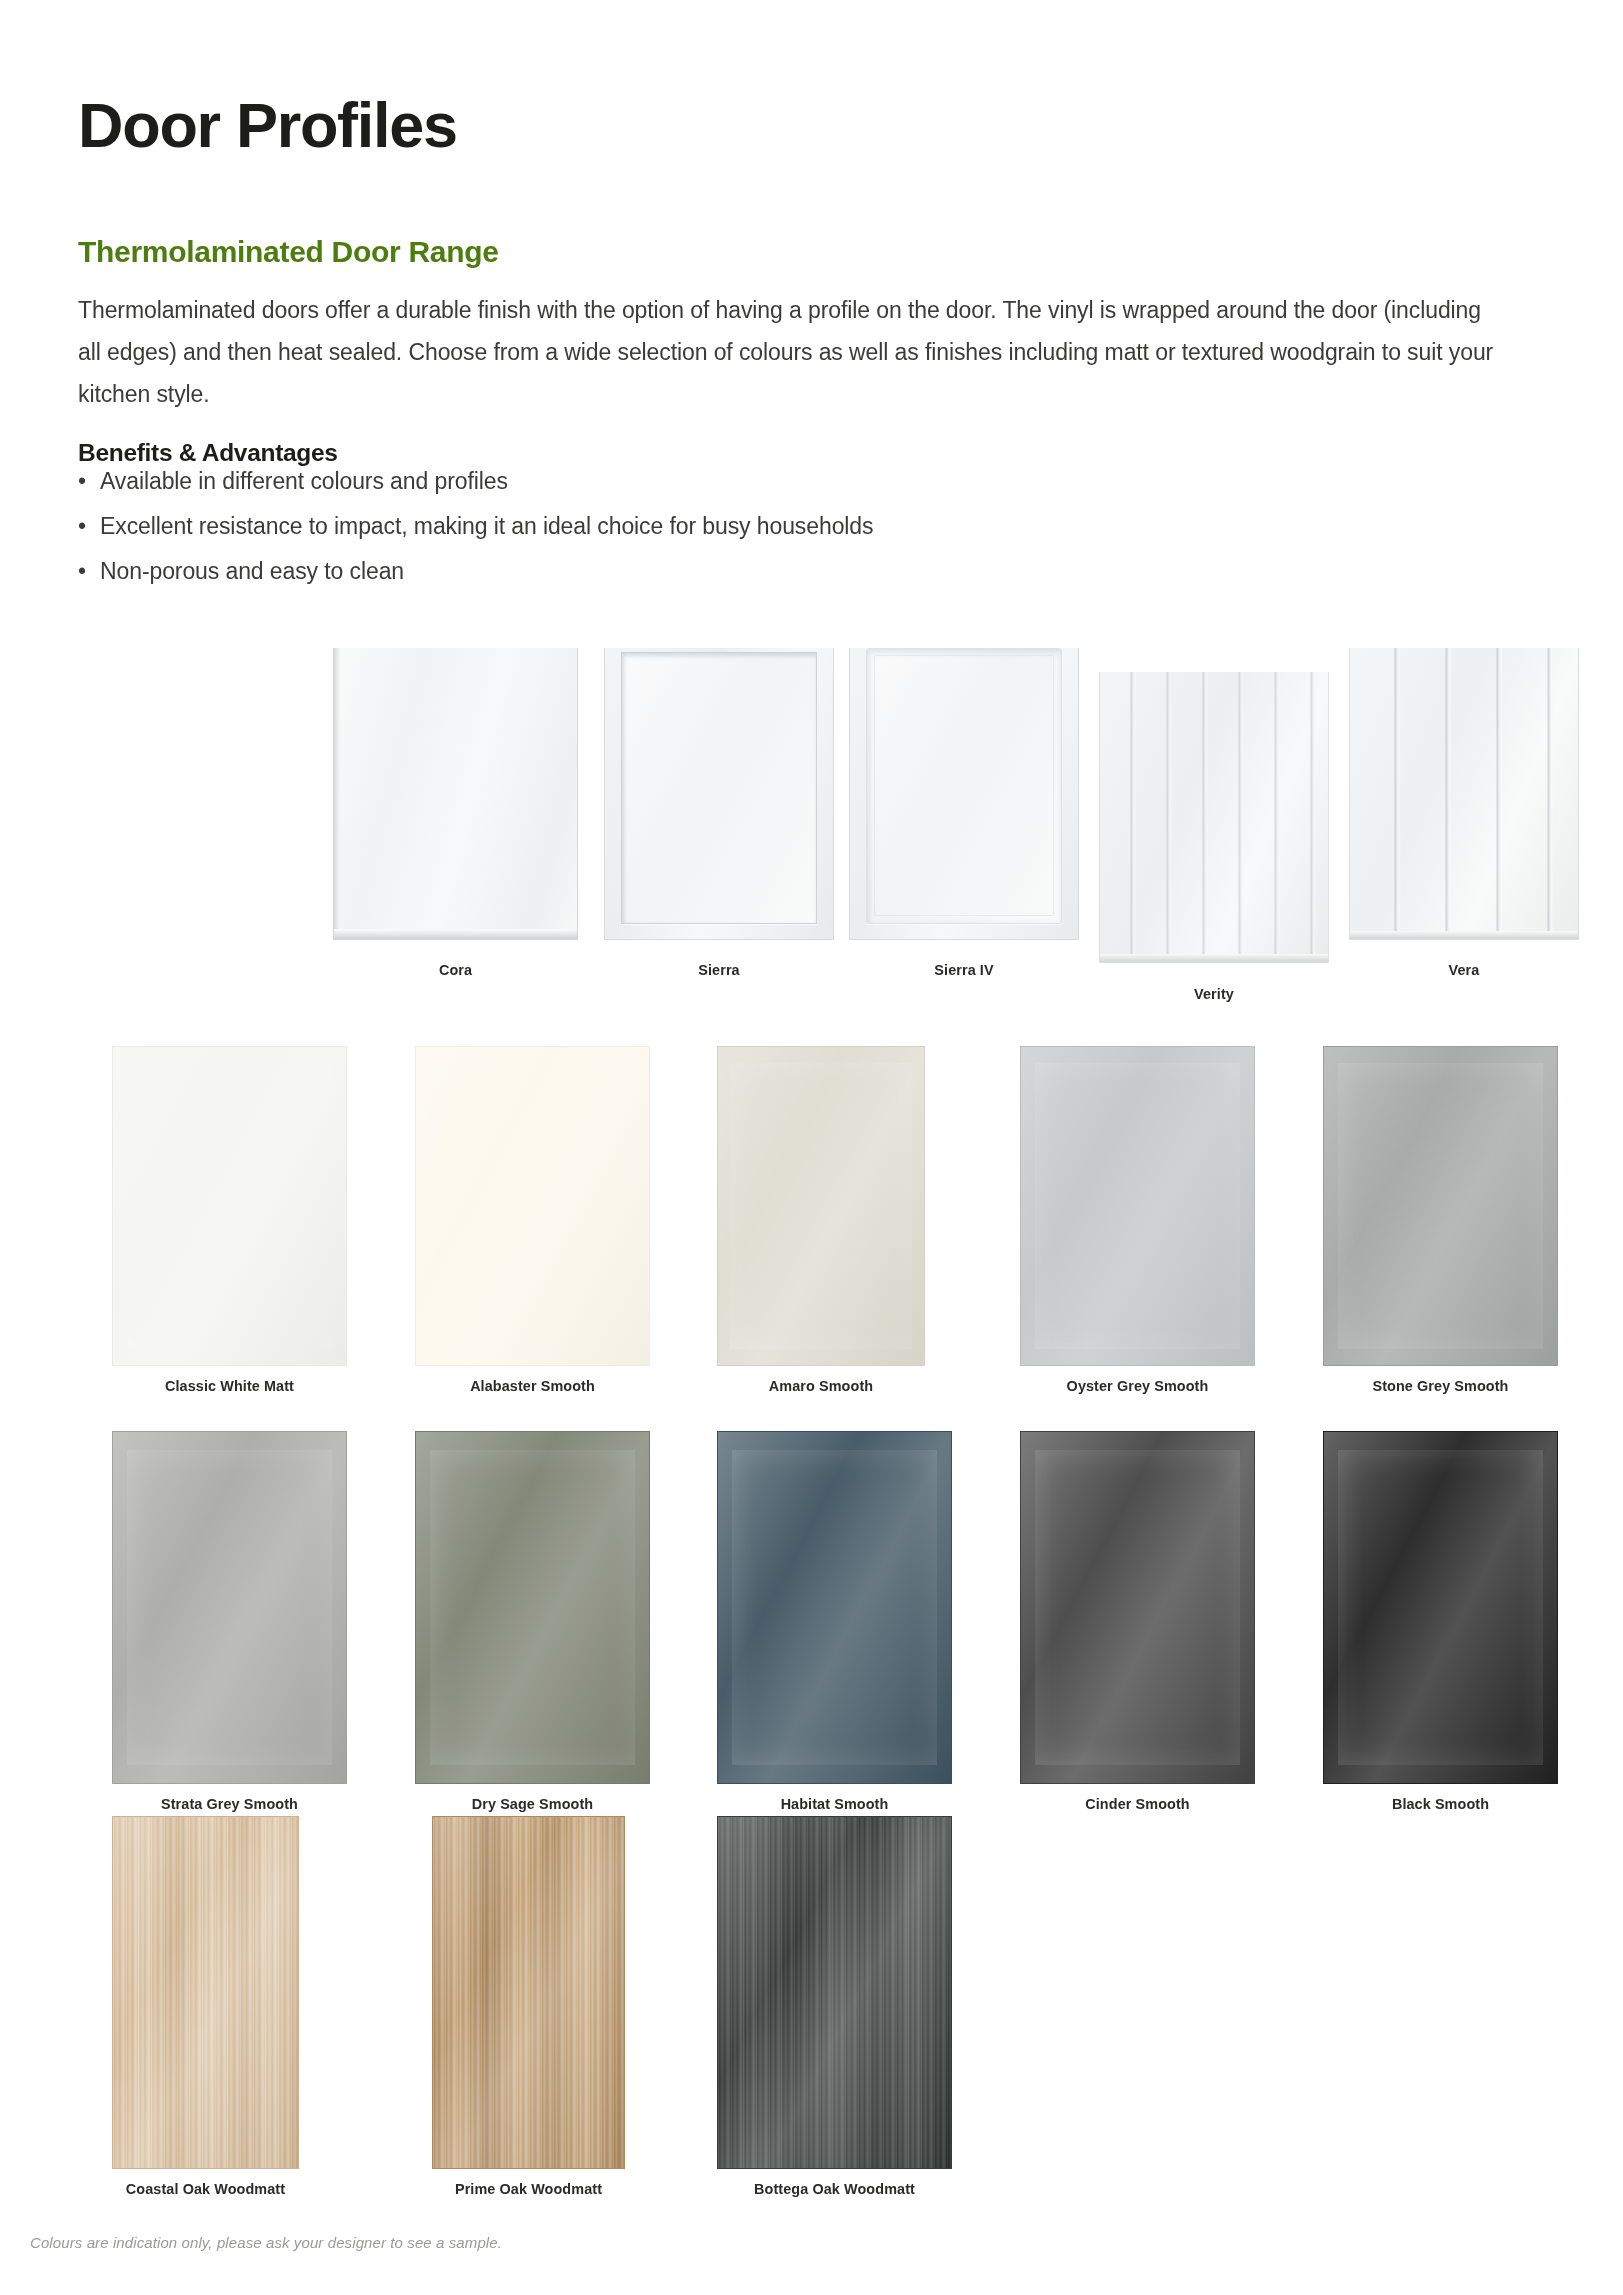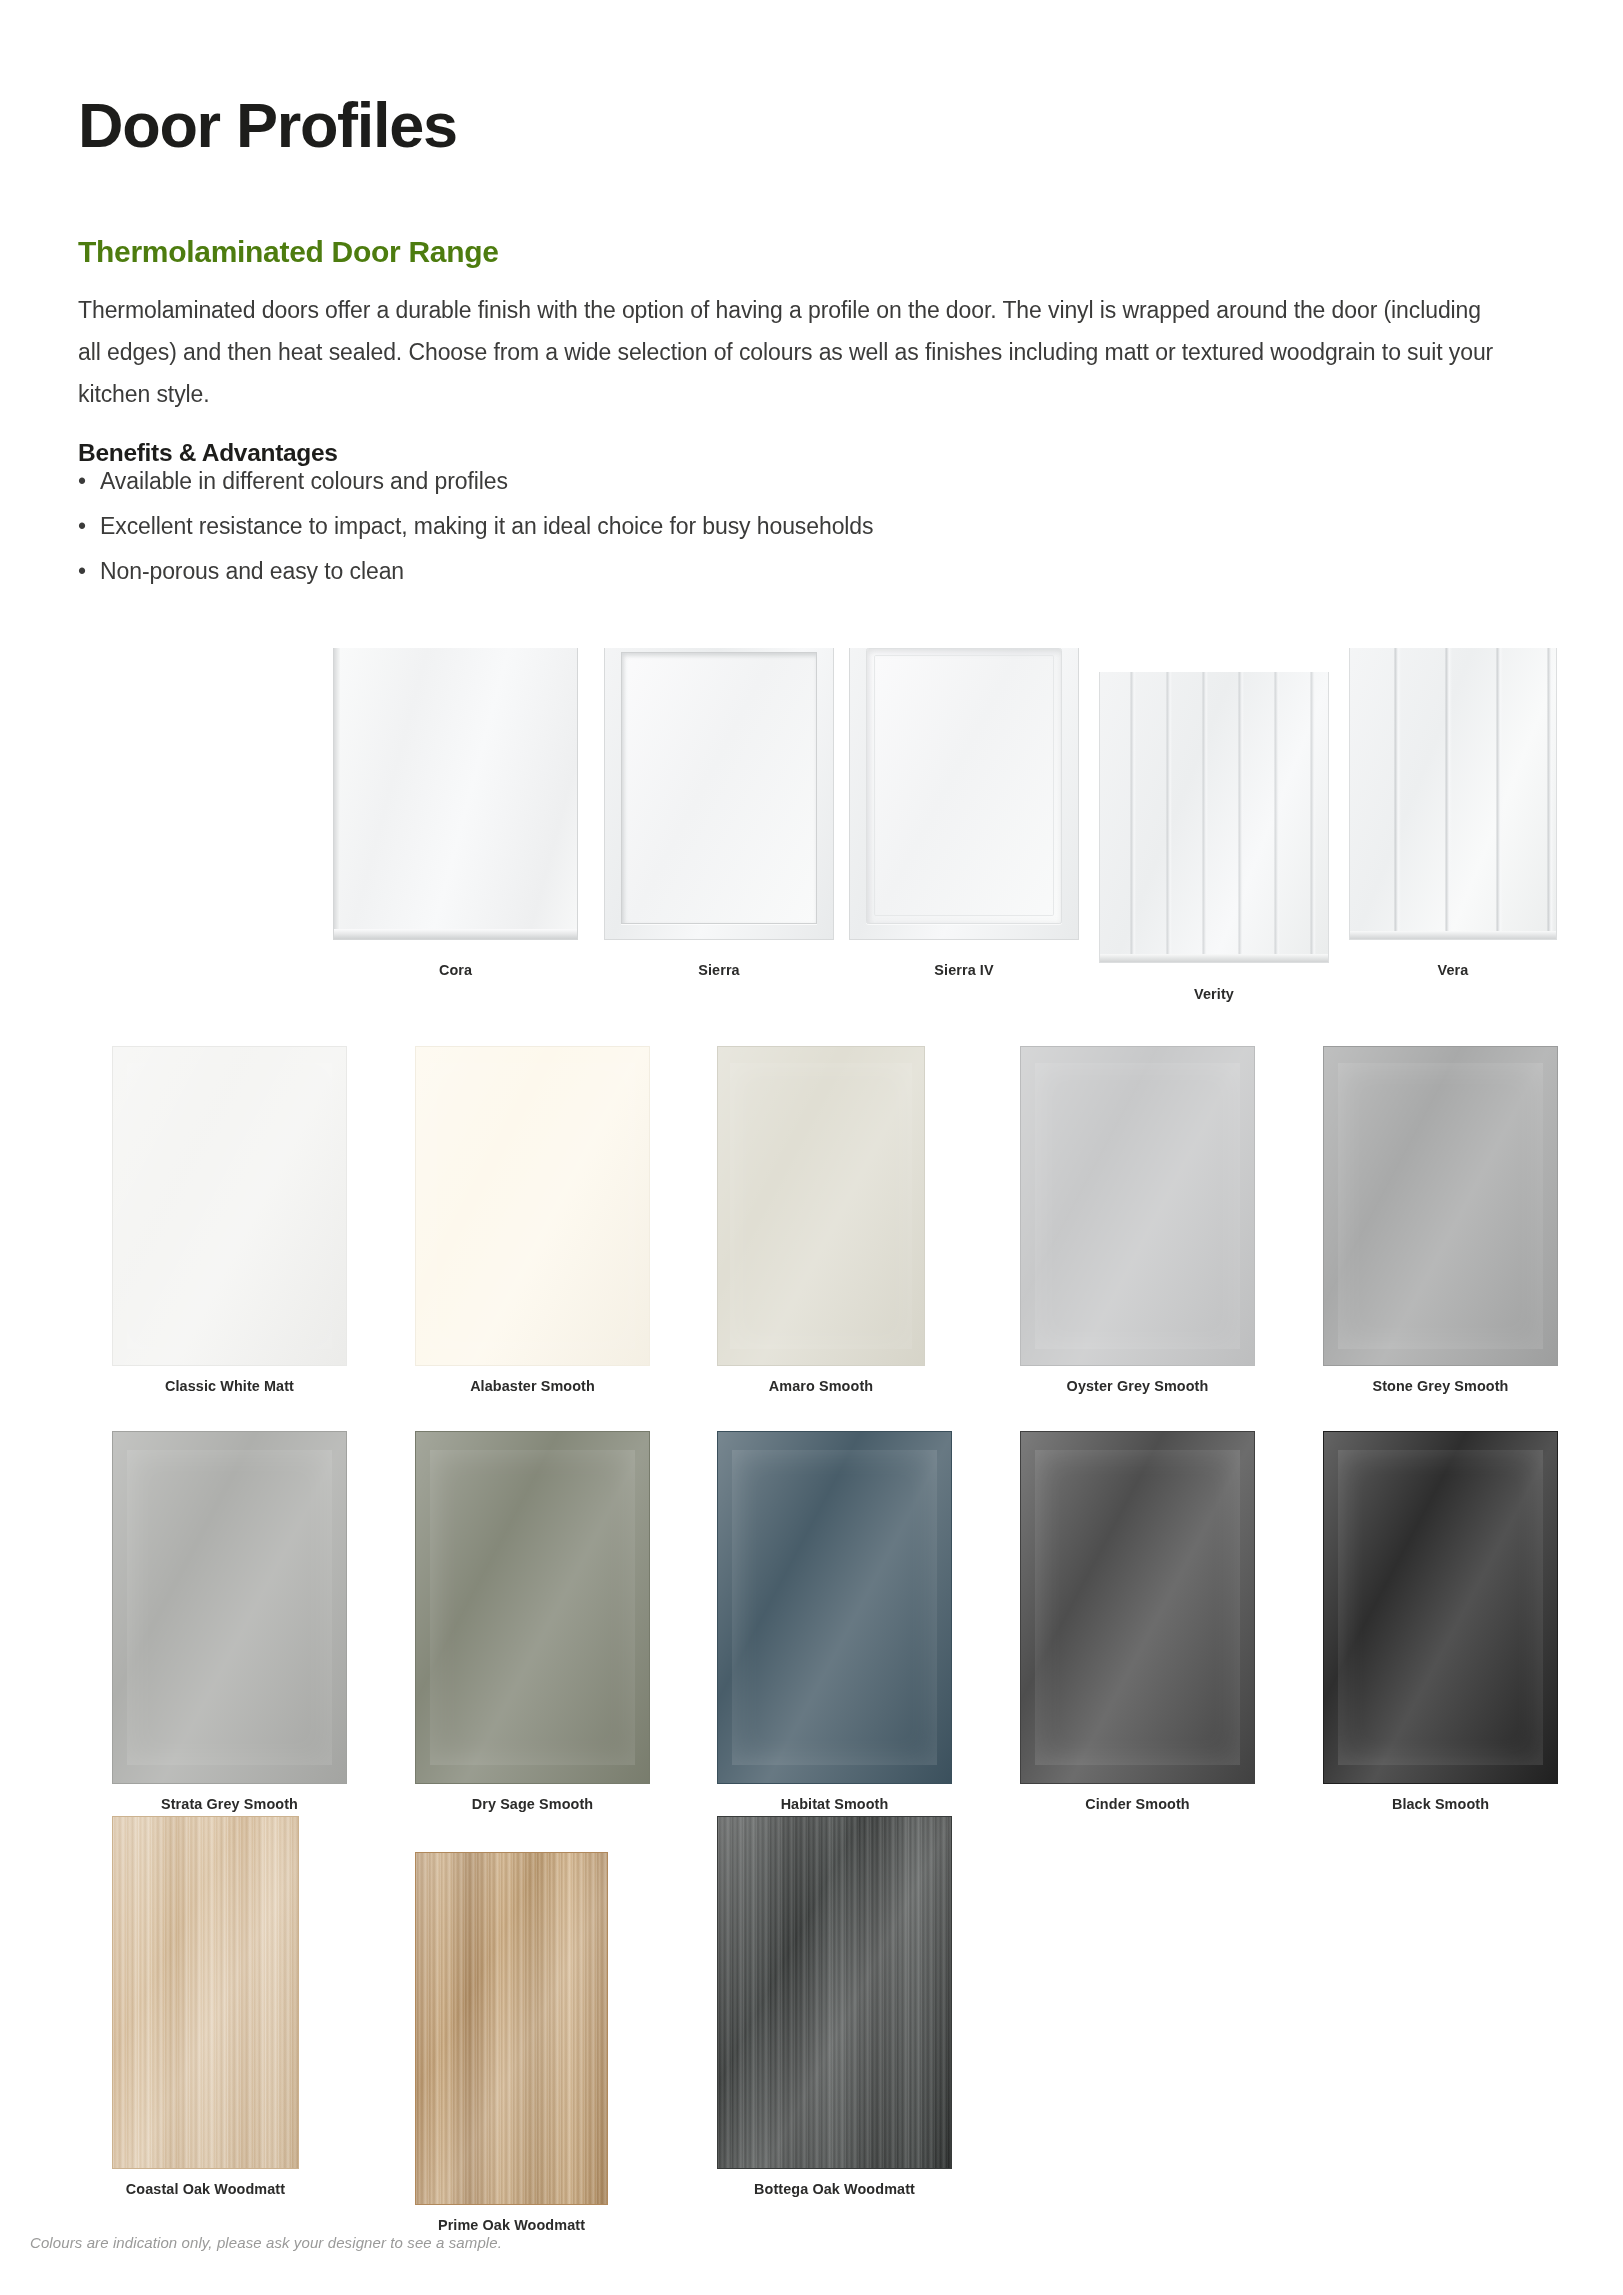--- a/index.html
+++ b/index.html
@@ -324,21 +324,21 @@
     <div class="profile-cell" style="left:1021px; width:230px;margin-top:24px;">
       <div class="profile-door">
         <div class="door-grooved" style="top:-24px; height:315px;">
 
           <div class="bot-rail"></div>
         </div>
       </div>
       <div class="profile-label">Verity</div>
     </div>
 
-    <div class="profile-cell" style="left:1271px; width:208px;">
+    <div class="profile-cell" style="left:1271px; width:230px;">
       <div class="profile-door">
         <div class="door-grooved wide" style="top:-27px; height:319px;">
 
           <div class="bot-rail"></div>
         </div>
       </div>
       <div class="profile-label">Vera</div>
     </div>
 
   </div>
@@ -420,21 +420,21 @@
   </div>
 
   <div class="swatch-row" style="left:68px; top:1816px; width:1488px;">
     <div class="swatch-cell" style="left:0px; width:231px;">
       <div class="swatch" style="height:353px; background:#d6ba96;">
         <div class="wood coastal"></div>
           <div class="sheen"></div>
       </div>
       <div class="swatch-label">Coastal Oak Woodmatt</div>
     </div>
-    <div class="swatch-cell" style="left:303px; width:237px;margin-top:36px;">
+    <div class="swatch-cell" style="left:320px; width:237px;">
       <div class="swatch" style="height:353px; background:#b88f60;">
         <div class="wood prime"></div>
           <div class="sheen"></div>
       </div>
       <div class="swatch-label">Prime Oak Woodmatt</div>
     </div>
     <div class="swatch-cell" style="left:605px; width:279px;">
       <div class="swatch" style="height:353px; background:#3b3e3d;">
         <div class="wood bottega"></div>
           <div class="sheen"></div>

